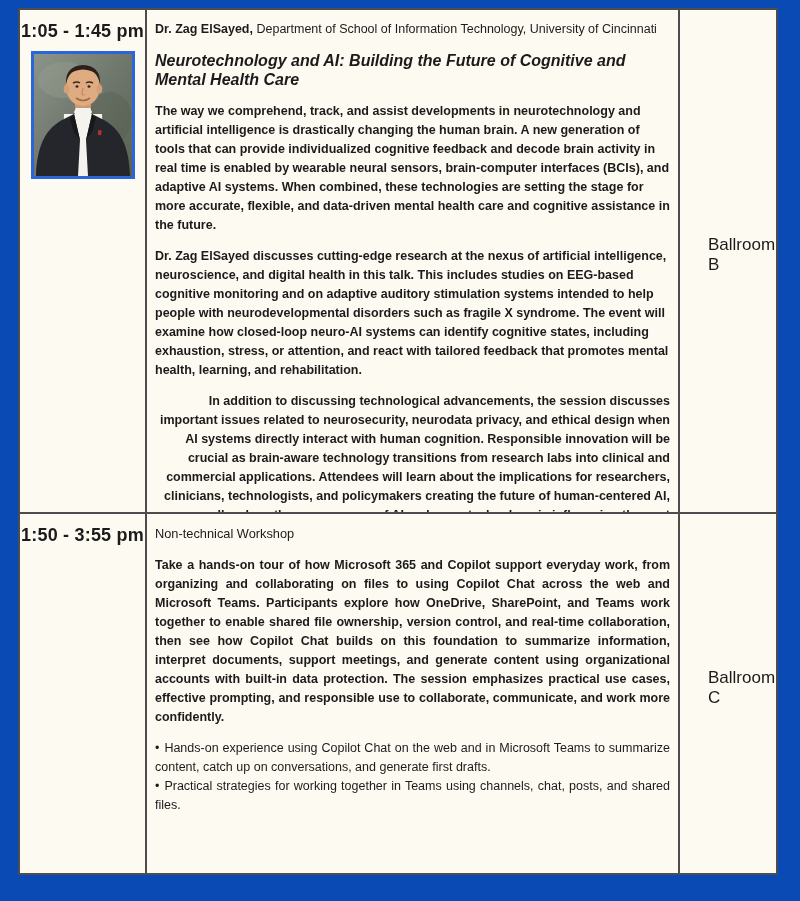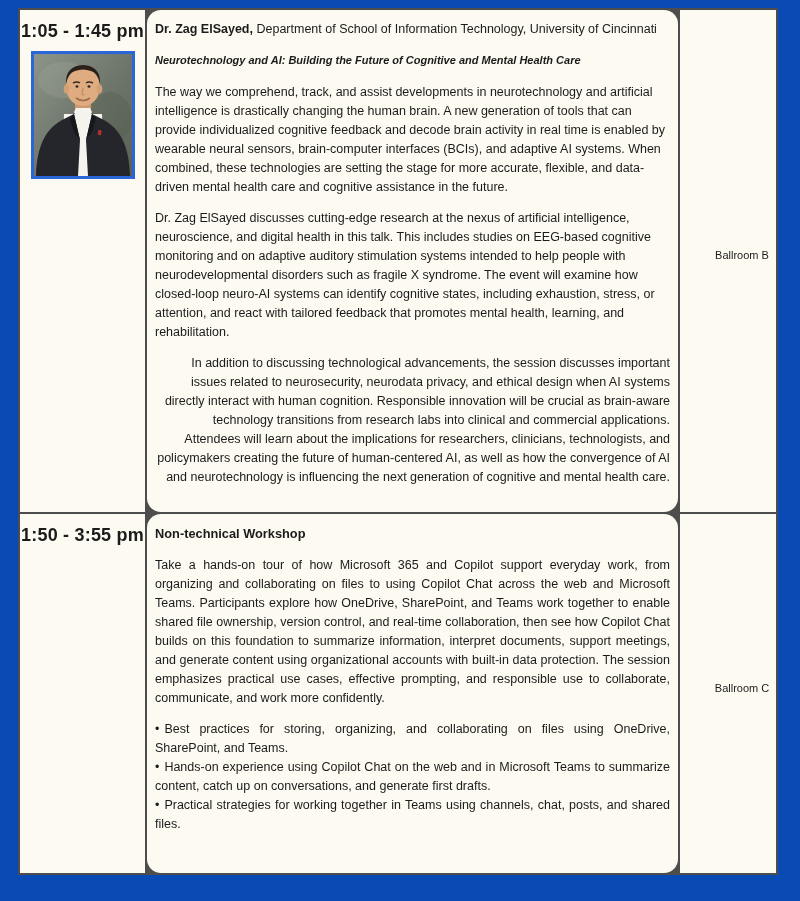--- a/index.html
+++ b/index.html
@@ -51,39 +51,38 @@
     margin:9px auto 0 auto;
     border:3px solid var(--photo-border);
     background:#7d8679;
     display:block;
   }
   .photo svg{display:block;width:98px;height:122px;}
   .desc-cell{
     padding:10px 8px 6px 8px;
     font-size:12.5px;
     line-height:19px;
-    border-radius:14px;
   }
   .speaker-line{margin-bottom:12px;}
   .speaker-name{font-weight:bold;}
   .talk-title{
     font-weight:bold;font-style:italic;
-    font-size:11px;
+    font-size:16px;
     margin-bottom:13px;
   }
-  .para{margin-bottom:12px;}
+  .para{margin-bottom:12px;font-weight:bold;}
   .para:last-child{margin-bottom:0;text-align:right;}
   .justify{text-align:justify;}
-  .workshop-head{font-weight:bold;font-size:12.8px;margin-bottom:13px;}
+  .workshop-head{font-weight:normal;font-size:12.8px;margin-bottom:13px;}
   .takeaways-label{margin-top:0;}
   .takeaway{text-align:justify;}
   .bullet{margin-right:5px;}
   .room-cell{
     display:flex;align-items:center;justify-content:center;
-    font-size:11px;
+    font-size:17px;
     padding-left:28px;
   }
   .room-cell .room{transform:translateY(-6px);}
 </style>
 </head>
 <body>
 
 <div class="page">
   <div class="schedule">
 
@@ -147,21 +146,20 @@
 
     <div class="cell time-cell">
       <div class="time">1:50 - 3:55 pm</div>
     </div>
 
     <div class="cell desc-cell">
       <div class="workshop-head">
         <div>Non-technical Workshop</div>
       </div>
       <p class="para justify">Take a hands-on tour of how Microsoft 365 and Copilot support everyday work, from organizing and collaborating on files to using Copilot Chat across the web and Microsoft Teams. Participants explore how OneDrive, SharePoint, and Teams work together to enable shared file ownership, version control, and real-time collaboration, then see how Copilot Chat builds on this foundation to summarize information, interpret documents, support meetings, and generate content using organizational accounts with built-in data protection. The session emphasizes practical use cases, effective prompting, and responsible use to collaborate, communicate, and work more confidently.</p>
-      <div class="takeaway"><span class="bullet">•</span><span>Best practices for storing, organizing, and collaborating on files using OneDrive, SharePoint, and Teams.</span></div>
       <div class="takeaway"><span class="bullet">•</span><span>Hands-on experience using Copilot Chat on the web and in Microsoft Teams to summarize content, catch up on conversations, and generate first drafts.</span></div>
       <div class="takeaway"><span class="bullet">•</span><span>Practical strategies for working together in Teams using channels, chat, posts, and shared files.</span></div>
       <div class="takeaway"></div>
     </div>
 
     <div class="cell room-cell">
       <span class="room">Ballroom C</span>
     </div>
 
   </div>

